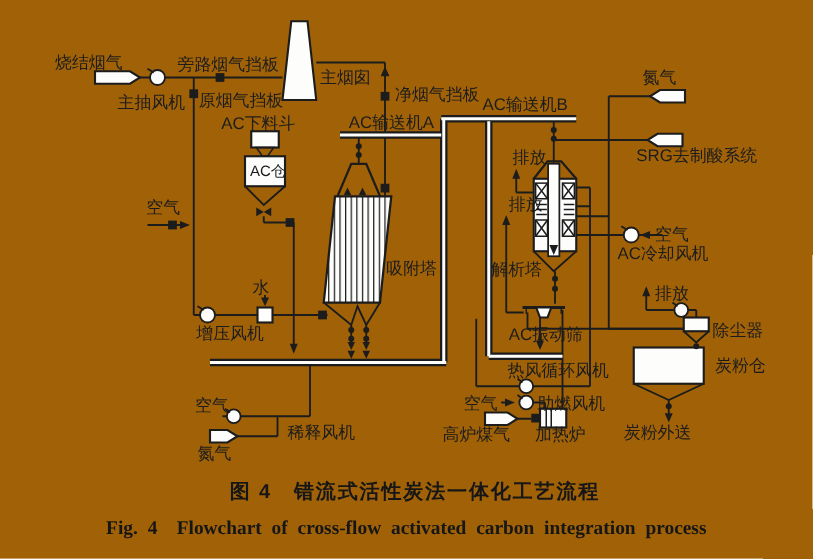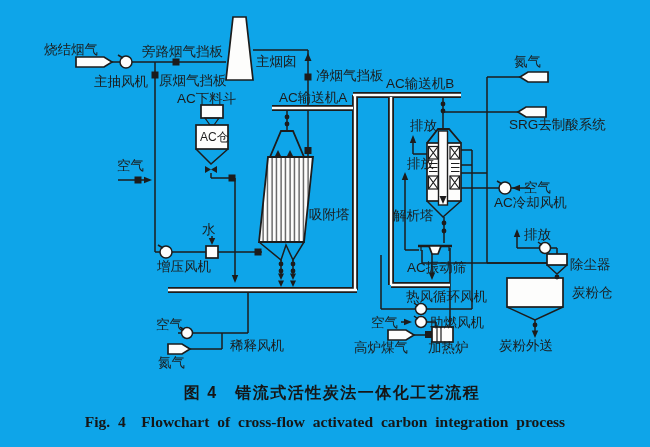--- a/index.html
+++ b/index.html
@@ -1,16 +1,16 @@
 <!DOCTYPE html>
 <html><head>
 <meta charset="utf-8">
 <style>
   html,body{margin:0;padding:0;background:#fdfdfc;}
-  .page{position:relative;width:650px;height:447px;background:#0ea5e9;overflow:hidden;
+  .page{position:relative;width:650px;height:447px;background:#a16207;overflow:hidden;
         font-family:"Liberation Sans",sans-serif;}
   svg{display:block;}
   .lbl{font-family:"Liberation Sans",sans-serif;font-size:13.5px;fill:#1c1c1c;}
   .lbl-sm{font-family:"Liberation Sans",sans-serif;font-size:12px;fill:#1c1c1c;}
   .capcn{font-family:"Liberation Sans",sans-serif;font-size:16px;font-weight:bold;
          letter-spacing:1.5px;fill:#161616;}
   .capen{font-family:"Liberation Serif",serif;font-size:15.5px;font-weight:bold;
          word-spacing:4px;fill:#161616;}
   .ln{stroke:#1c1c1c;stroke-width:1.5;fill:none;}
   .ln2{stroke:#1c1c1c;stroke-width:1.8;fill:none;}

